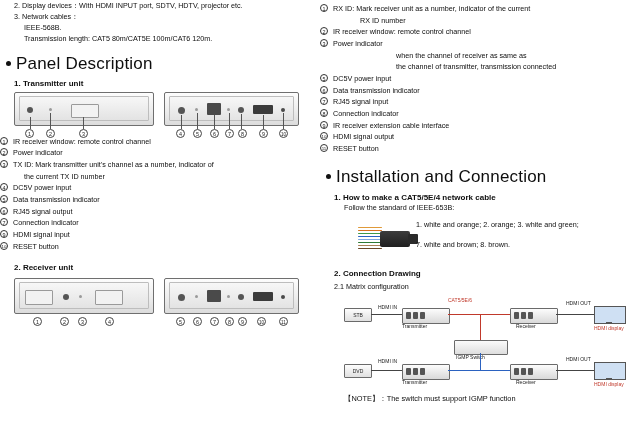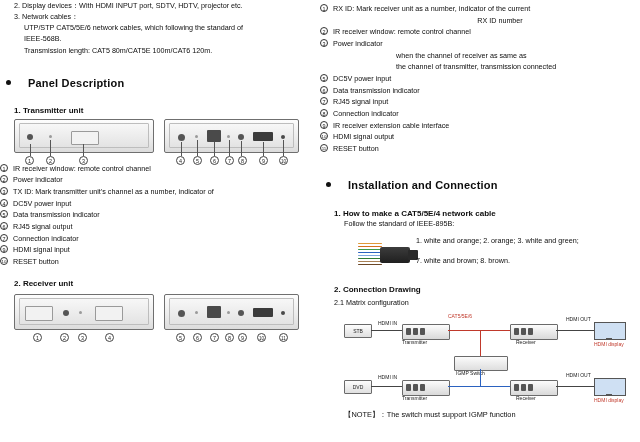--- a/index.html
+++ b/index.html
@@ -15,21 +15,21 @@
   .page{position:relative;width:640px;height:442px;}
   .col{position:absolute;top:0;}
   .col-left{left:0;width:320px;}
   .col-right{left:320px;width:320px;}
 
   .txt{line-height:1.55;}
   .indent1{padding-left:14px;}
   .indent2{padding-left:24px;}
 
   h2.section{
-    font-size:11px;font-weight:bold;margin:12px;padding:0;
+    font-size:17px;font-weight:normal;margin:0;padding:0;
     letter-spacing:.2px;
   }
   .bullet-head{display:flex;align-items:center;gap:5px;margin-top:6px;}
   .dot{
     width:5px;height:5px;border-radius:50%;
     background:#111;display:inline-block;flex:none;
   }
   .sub-title{font-weight:bold;font-size:8px;margin-top:5px;}
 
   ul.num{list-style:none;margin:2px 0 0 0;padding:0;}
@@ -119,21 +119,20 @@
   <div class="col col-left">
 
     <div class="txt indent1">
       <span>2.</span>
       <span>Display devices：With HDMI INPUT port, SDTV, HDTV, projector etc.</span>
     </div>
     <div class="txt indent1">
       <span>3.</span>
       <span>Network cables：</span>
     </div>
-    <div class="txt indent2">UTP/STP CAT5/5E/6 network cables, which following the standard of</div>
     <div class="txt indent2">  IEEE-568B.</div>
     <div class="txt indent2">Transmission length: CAT5 80m/CAT5E 100m/CAT6 120m.</div>
 
     <div class="bullet-head" style="margin-left:6px;margin-top:9px;">
       <span class="dot"></span>
       <h2 class="section">Panel Description</h2>
     </div>
 
     <div class="sub-title indent1">1.  Transmitter unit</div>
 
@@ -173,20 +172,21 @@
         <div class="leader" style="left:76px;top:21px;height:15px;"></div>
         <div class="leader" style="left:98px;top:22px;height:14px;"></div>
         <div class="leader" style="left:118px;top:20px;height:16px;"></div>
       </div>
     </div>
 
     <ul class="num indent1" style="margin-top:10px;">
       <li><span class="circ">1</span><span>IR receiver window: remote control channel</span></li>
       <li><span class="circ">2</span><span>Power indicator</span></li>
       <li><span class="circ">3</span><span>TX ID: Mark transmitter unit's channel as a number, indicator of</span></li>
+      <li style="padding-left:24px;"><span>the current TX ID number</span></li>
       <li><span class="circ">4</span><span>DC5V power input</span></li>
       <li><span class="circ">5</span><span>Data transmission indicator</span></li>
       <li><span class="circ">6</span><span>RJ45 signal output</span></li>
       <li><span class="circ">7</span><span>Connection indicator</span></li>
       <li><span class="circ">9</span><span>HDMI signal input</span></li>
       <li><span class="circ" style="font-size:4.4px;">10</span><span>RESET button</span></li>
     </ul>
 
     <div class="sub-title indent1" style="margin-top:11px;">2.  Receiver unit</div>
 
@@ -219,41 +219,41 @@
         <div class="callout" style="left:92px;top:38px;font-size:4.6px;">10</div>
         <div class="callout" style="left:114px;top:38px;font-size:4.6px;">11</div>
       </div>
     </div>
   </div>
 
   <div class="col col-right">
 
     <ul class="num indent1" style="margin-top:3px;">
       <li><span class="circ">1</span><span>RX ID: Mark receiver unit as a number, indicator of the current</span></li>
-      <li style="padding-left:40px;text-align:center;"><span>RX ID number</span></li>
+      <li style="padding-left:40px;"><span>RX ID number</span></li>
       <li><span class="circ">2</span><span>IR receiver window: remote control channel</span></li>
       <li><span class="circ">3</span><span>Power indicator</span></li>
       <li style="padding-left:76px;"><span>when the channel of receiver as same as</span></li>
       <li style="padding-left:76px;"><span>the channel of transmitter, transmission connected</span></li>
       <li><span class="circ">5</span><span>DC5V power input</span></li>
       <li><span class="circ">6</span><span>Data transmission indicator</span></li>
       <li><span class="circ">7</span><span>RJ45 signal input</span></li>
       <li><span class="circ">8</span><span>Connection indicator</span></li>
       <li><span class="circ">9</span><span>IR receiver extension cable interface</span></li>
       <li><span class="circ" style="font-size:4.4px;">10</span><span>HDMI signal output</span></li>
       <li><span class="circ" style="font-size:4.4px;">11</span><span>RESET button</span></li>
     </ul>
 
     <div class="bullet-head" style="margin-left:6px;margin-top:12px;">
       <span class="dot"></span>
       <h2 class="section">Installation and Connection</h2>
     </div>
 
     <div class="sub-title indent1" style="margin-top:6px;">1.  How to make a CAT5/5E/4  network cable</div>
-    <div class="txt indent2">Follow the standard of IEEE-895B:</div>
+    <div class="txt indent2">Follow the standard of IEEE-653B:</div>
 
     <div style="position:relative;margin-top:4px;height:44px;">
       <div class="cable-wrap" style="position:absolute;left:8px;top:0;width:80px;">
         <div class="wire" style="top:6px;background:#e09a3a;"></div>
         <div class="wire" style="top:9px;background:#d4701e;"></div>
         <div class="wire" style="top:12px;background:#3f9a4a;"></div>
         <div class="wire" style="top:15px;background:#2b62c0;"></div>
         <div class="wire" style="top:18px;background:#7fa7e0;"></div>
         <div class="wire" style="top:21px;background:#2f7a35;"></div>
         <div class="wire" style="top:24px;background:#a98156;"></div>

